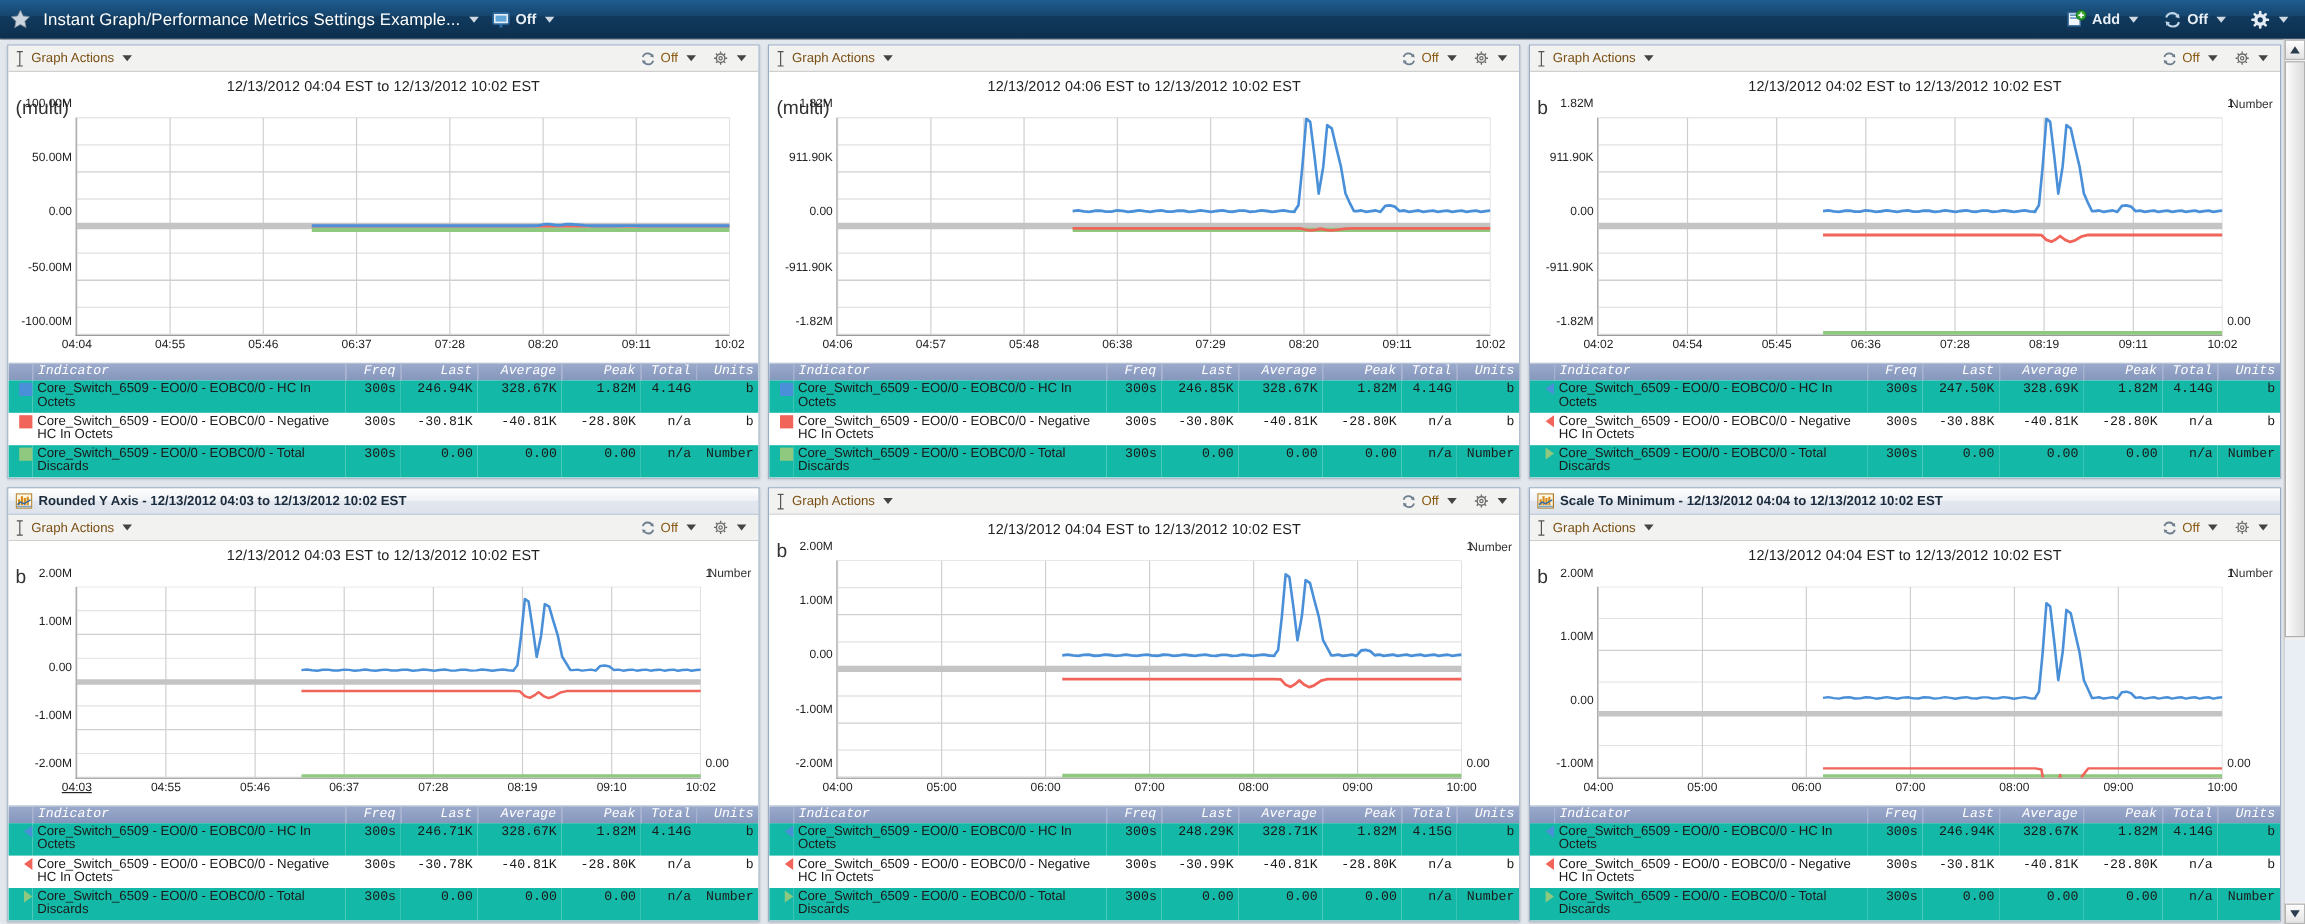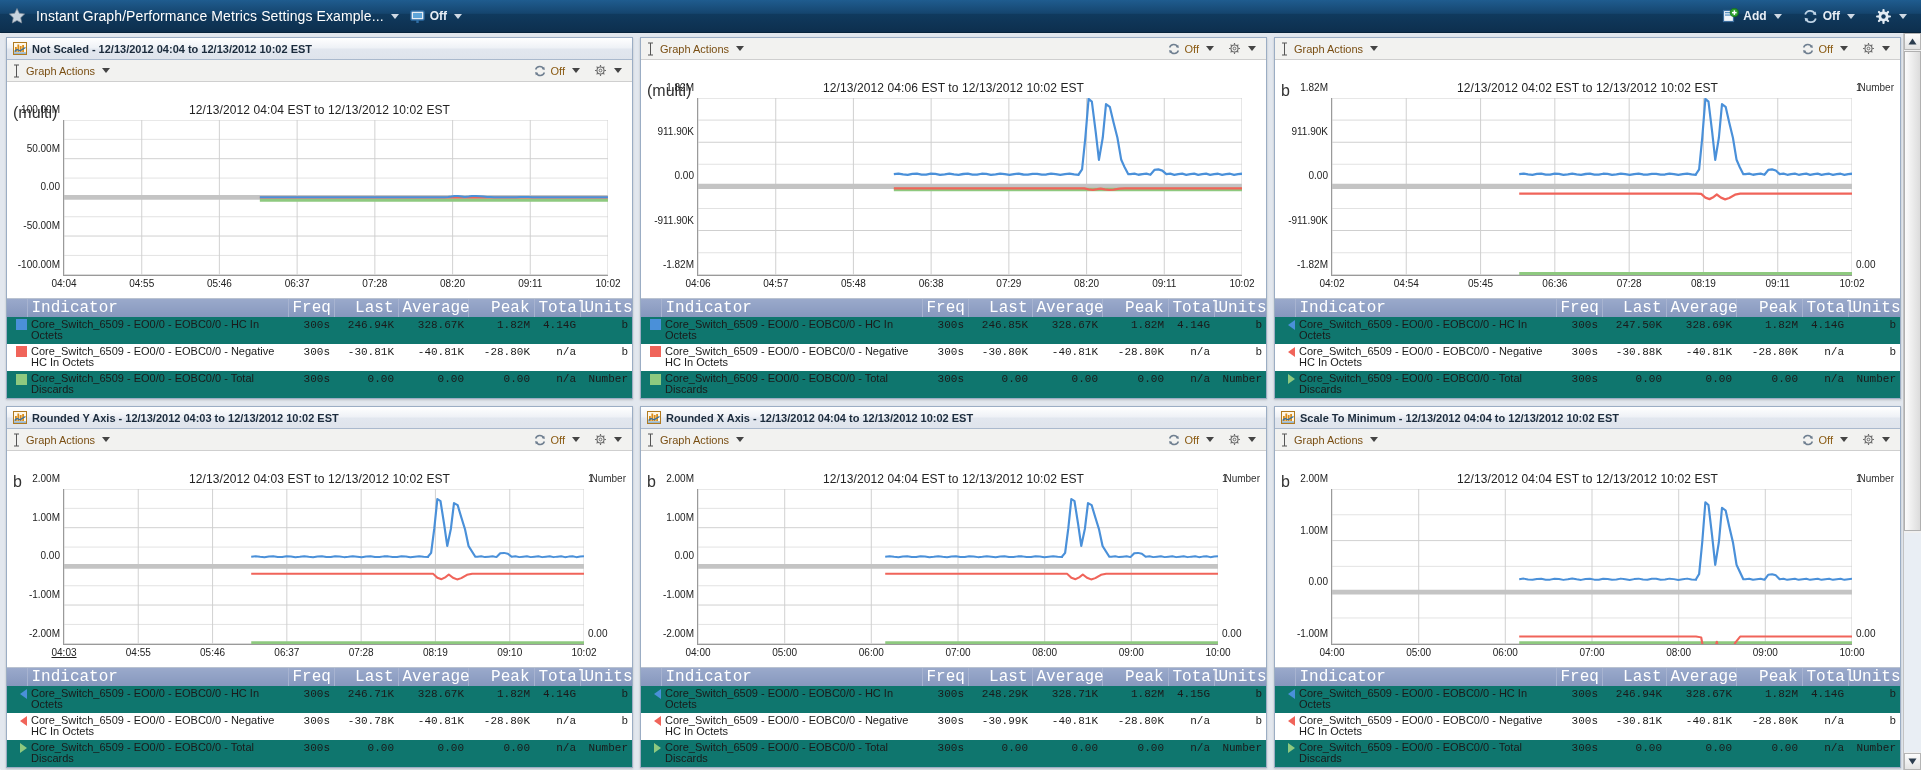--- a/index.html
+++ b/index.html
@@ -80,21 +80,21 @@
   .tb-btn{display:flex;align-items:center;color:#7a5c1e;font-size:11px;cursor:pointer;}
   .tb-btn .txt{margin-left:5px;color:#7a4f13;}
   .tb-item{display:flex;align-items:center;cursor:pointer;}
   .tb-item .txt{margin-left:4px;color:#8a5a12;font-size:11px;}
 
   
   .chart-area{
     flex:1 1 auto;position:relative;background:#ffffff;overflow:hidden;
   }
   .chart-title{
-    text-align:center;font-size:12px;color:#222;padding-top:21px;letter-spacing:.1px;
+    text-align:center;font-size:12px;color:#222;padding-top:5px;letter-spacing:.1px;
   }
   .axis-unit-left{position:absolute;left:6px;top:22px;font-size:16px;color:#333;}
   .axis-unit-right{position:absolute;right:6px;top:22px;font-size:10px;color:#333;}
   .plot-wrap{position:absolute;left:0;right:0;top:38px;bottom:0;}
   .ytick{
     position:absolute;right:calc(100% + 4px);transform:translateY(-50%);
     font-size:10px;color:#222;white-space:nowrap;
   }
   .ytick-r{
     position:absolute;left:calc(100% + 4px);transform:translateY(-50%);
@@ -113,33 +113,33 @@
 
   
   .legend{
     flex:0 0 auto;border-top:1px solid #b9c2d0;background:#fff;
     font-size:11px;
   }
   .legend table{border-collapse:collapse;width:100%;table-layout:fixed;}
   .legend thead th{
     background:#8f9fc4;
     background:linear-gradient(to bottom,#9aa9cb 0%,#8697bd 100%);
-    color:#ffffff;font-weight:normal;font-size:16px;
+    color:#ffffff;font-weight:normal;font-size:11px;
     height:14px;padding:0 4px;
     font-family:"Liberation Mono",monospace;
     border-right:1px solid #a7b3d0;
-    text-align:right;white-space:nowrap;
+    text-align:right;white-space:nowrap;font-style:italic;
   }
   .legend thead th.ind{text-align:left;}
   .legend tbody td{
     padding:2px 4px;vertical-align:top;color:#1a1a1a;
     text-align:right;white-space:nowrap;
     font-family:"Liberation Mono",monospace;font-size:11px;
   }
-  .legend tbody tr.alt{background:#0f766e;}
+  .legend tbody tr.alt{background:#14b8a6;}
   .legend tbody td.ind{
     text-align:left;white-space:normal;line-height:1.05;
     font-family:"Liberation Sans",sans-serif;font-size:11px;
   }
   .legend tbody td.sw{width:18px;padding-left:5px;padding-right:0;}
   .swatch{display:inline-block;width:11px;height:11px;vertical-align:middle;}
   .tri-l{
     display:inline-block;width:0;height:0;
     border-top:5px solid transparent;border-bottom:5px solid transparent;
     border-right:7px solid #4a90d9;vertical-align:middle;
@@ -239,34 +239,20 @@
         </svg>
       </span>
       <span class="caret"></span>
     </span>
   </div>
 </div>
 
 <div id="grid">
   <div class="row" id="row1">
       <div class="panel">
-        <div class="panel-title">
-          <span class="chart-icon">
-            <svg width="14" height="13" viewBox="0 0 14 13">
-              <rect x="0.5" y="0.5" width="13" height="12" fill="#fff7e6" stroke="#b07a20" stroke-width="1"></rect>
-              <rect x="2" y="5" width="1.8" height="5" fill="#d98c1a"></rect>
-              <rect x="4.4" y="2.5" width="1.8" height="7.5" fill="#d98c1a"></rect>
-              <rect x="6.8" y="4" width="1.8" height="6" fill="#d98c1a"></rect>
-              <rect x="9.2" y="3" width="1.8" height="7" fill="#d98c1a"></rect>
-              <path d="M1.5 9.5 L4 7.5 L7 8.8 L12.5 5.5" fill="none" stroke="#2f6ea5" stroke-width="1.2"></path>
-              <rect x="1" y="10.4" width="12" height="1.4" fill="#7fa6c8"></rect>
-            </svg>
-          </span>
-          <span>Not Scaled - 12/13/2012 04:04 to 12/13/2012 10:02 EST</span>
-        </div>
         <div class="panel-toolbar">
           <span class="tb-btn">
             <span style="display:inline-flex">
               <svg width="9" height="14" viewBox="0 0 9 14">
                 <path d="M2 1 H7 M4.5 1 V13 M2 13 H7" stroke="#555" stroke-width="1" fill="none"></path>
               </svg>
             </span>
             <span class="txt">Graph Actions</span>
             <span class="caret dark"></span>
           </span>
@@ -839,34 +825,20 @@
                 <td>0.00</td>
                 <td>0.00</td>
                 <td>n/a</td>
                 <td>Number</td>
               </tr>
             </tbody>
           </table>
         </div>
       </div>
       <div class="panel">
-        <div class="panel-title">
-          <span class="chart-icon">
-            <svg width="14" height="13" viewBox="0 0 14 13">
-              <rect x="0.5" y="0.5" width="13" height="12" fill="#fff7e6" stroke="#b07a20" stroke-width="1"></rect>
-              <rect x="2" y="5" width="1.8" height="5" fill="#d98c1a"></rect>
-              <rect x="4.4" y="2.5" width="1.8" height="7.5" fill="#d98c1a"></rect>
-              <rect x="6.8" y="4" width="1.8" height="6" fill="#d98c1a"></rect>
-              <rect x="9.2" y="3" width="1.8" height="7" fill="#d98c1a"></rect>
-              <path d="M1.5 9.5 L4 7.5 L7 8.8 L12.5 5.5" fill="none" stroke="#2f6ea5" stroke-width="1.2"></path>
-              <rect x="1" y="10.4" width="12" height="1.4" fill="#7fa6c8"></rect>
-            </svg>
-          </span>
-          <span>Rounded X Axis - 12/13/2012 04:04 to 12/13/2012 10:02 EST</span>
-        </div>
         <div class="panel-toolbar">
           <span class="tb-btn">
             <span style="display:inline-flex">
               <svg width="9" height="14" viewBox="0 0 9 14">
                 <path d="M2 1 H7 M4.5 1 V13 M2 13 H7" stroke="#555" stroke-width="1" fill="none"></path>
               </svg>
             </span>
             <span class="txt">Graph Actions</span>
             <span class="caret dark"></span>
           </span>

